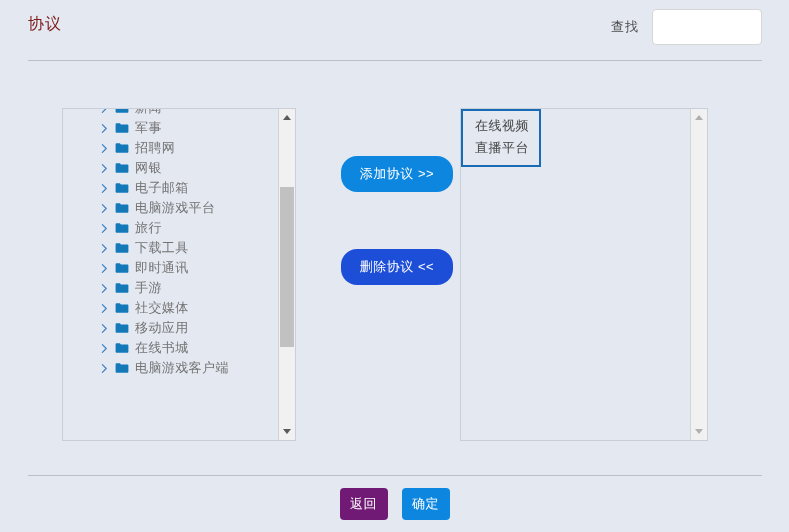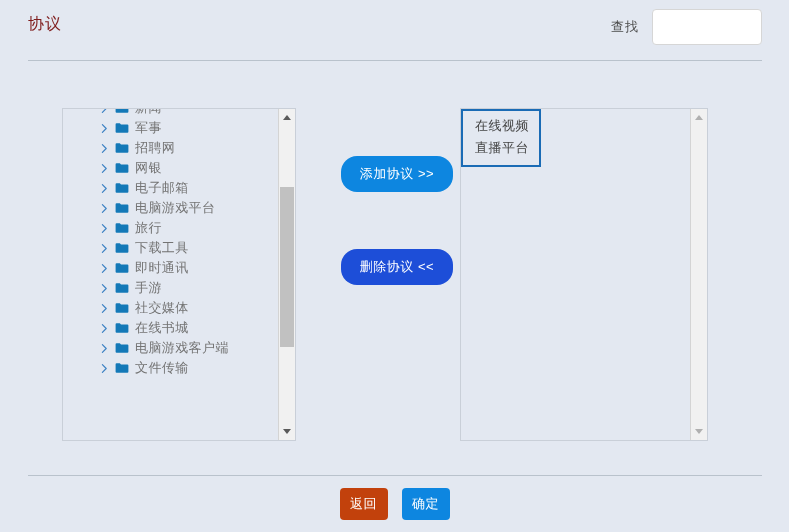--- a/index.html
+++ b/index.html
@@ -246,21 +246,21 @@
     border: none;
     border-radius: 4px;
     color: #ffffff;
     font-size: 13px;
     letter-spacing: 0.5px;
     cursor: pointer;
     font-family: "Liberation Sans", "DejaVu Sans", sans-serif;
     padding: 0;
     margin: 0 7px;
   }
-  .btn-back { background: #c2410c; }
+  .btn-back { background: #701a75; }
   .btn-ok { background: #0d86e0; }
 </style>
 </head>
 <body>
 
 <div class="header">
   <div class="page-title">协议</div>
 
   <div class="search-wrap">
     <span class="search-label">查找</span>
@@ -421,47 +421,47 @@
             <span class="chev">
               <svg width="11" height="11" viewBox="0 0 11 11">
                 <path d="M3.4 1.6 L7.2 5.5 L3.4 9.4" fill="none" stroke="#3e82c4" stroke-width="1.2" stroke-linecap="round" stroke-linejoin="round"></path>
               </svg>
             </span>
             <span class="folder">
               <svg width="14" height="12" viewBox="0 0 14 12">
                 <path d="M0.6 2.2 a1 1 0 0 1 1-1 h3.2 l1.2 1.2 h6.4 a1 1 0 0 1 1 1 v6.4 a1 1 0 0 1 -1 1 h-10.8 a1 1 0 0 1 -1 -1 z" fill="#1479b8"></path>
               </svg>
             </span>
+            <span class="tree-label">移动应用</span>
+          </div>
+          <div class="tree-item">
+            <span class="chev">
+              <svg width="11" height="11" viewBox="0 0 11 11">
+                <path d="M3.4 1.6 L7.2 5.5 L3.4 9.4" fill="none" stroke="#3e82c4" stroke-width="1.2" stroke-linecap="round" stroke-linejoin="round"></path>
+              </svg>
+            </span>
+            <span class="folder">
+              <svg width="14" height="12" viewBox="0 0 14 12">
+                <path d="M0.6 2.2 a1 1 0 0 1 1-1 h3.2 l1.2 1.2 h6.4 a1 1 0 0 1 1 1 v6.4 a1 1 0 0 1 -1 1 h-10.8 a1 1 0 0 1 -1 -1 z" fill="#1479b8"></path>
+              </svg>
+            </span>
             <span class="tree-label">在线书城</span>
           </div>
           <div class="tree-item">
             <span class="chev">
               <svg width="11" height="11" viewBox="0 0 11 11">
                 <path d="M3.4 1.6 L7.2 5.5 L3.4 9.4" fill="none" stroke="#3e82c4" stroke-width="1.2" stroke-linecap="round" stroke-linejoin="round"></path>
               </svg>
             </span>
             <span class="folder">
               <svg width="14" height="12" viewBox="0 0 14 12">
                 <path d="M0.6 2.2 a1 1 0 0 1 1-1 h3.2 l1.2 1.2 h6.4 a1 1 0 0 1 1 1 v6.4 a1 1 0 0 1 -1 1 h-10.8 a1 1 0 0 1 -1 -1 z" fill="#1479b8"></path>
               </svg>
             </span>
             <span class="tree-label">电脑游戏客户端</span>
-          </div>
-          <div class="tree-item">
-            <span class="chev">
-              <svg width="11" height="11" viewBox="0 0 11 11">
-                <path d="M3.4 1.6 L7.2 5.5 L3.4 9.4" fill="none" stroke="#3e82c4" stroke-width="1.2" stroke-linecap="round" stroke-linejoin="round"></path>
-              </svg>
-            </span>
-            <span class="folder">
-              <svg width="14" height="12" viewBox="0 0 14 12">
-                <path d="M0.6 2.2 a1 1 0 0 1 1-1 h3.2 l1.2 1.2 h6.4 a1 1 0 0 1 1 1 v6.4 a1 1 0 0 1 -1 1 h-10.8 a1 1 0 0 1 -1 -1 z" fill="#1479b8"></path>
-              </svg>
-            </span>
-            <span class="tree-label">文件传输</span>
           </div>
         </div>
     </div>
 
     <div class="sbar">
       <div class="sbar-arrow up">
         <span class="arrow-up"></span>
       </div>
       <div class="sbar-thumb" id="left-thumb" style="top: 78px; height: 160px;"></div>
       <div class="sbar-arrow down">

